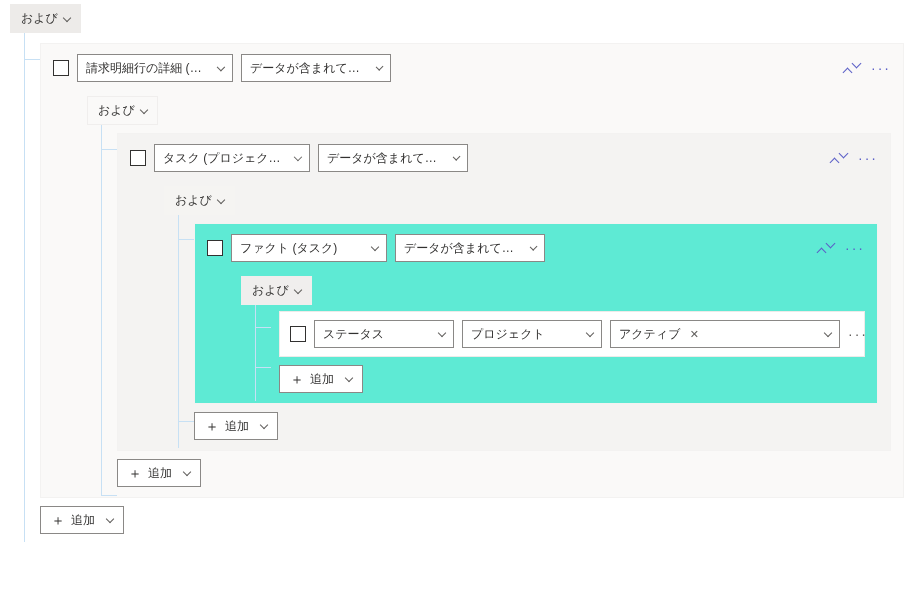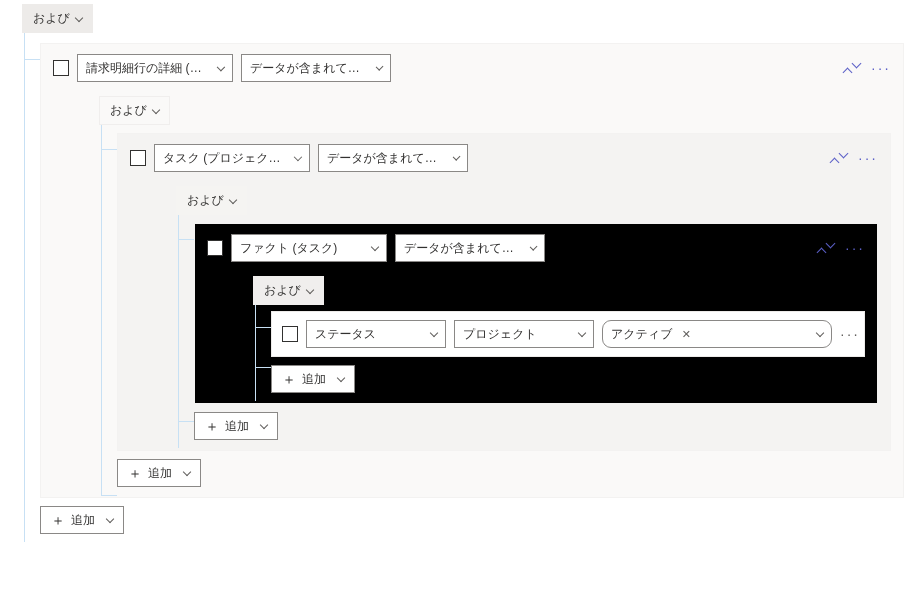--- a/index.html
+++ b/index.html
@@ -23,21 +23,20 @@
   .chev.small { width:6px; height:6px; }
   .and-pill {
     display: inline-flex;
     align-items: center;
     background: #edebe9;
     padding: 5px 10px;
     font-size: 12px;
     color: #323130;
     cursor: pointer;
     border: 1px solid transparent;
-    margin-left: 12px;
   }
   .and-pill.light { background: #faf9f8; border:1px solid #f0eeed; }
   .and-pill.lighter { background: #f5f4f2; }
   .row {
     display: flex;
     align-items: center;
     gap: 8px;
     padding: 10px 12px;
   }
   .checkbox {
@@ -97,21 +96,21 @@
     cursor: pointer;
     font-size: 14px;
     line-height: 1;
   }
   .dots.gray { color: #605e5c; }
   .group {
     background: #faf9f8;
     border: 1px solid #f3f2f1;
   }
   .group.d1 { background: #f4f3f2; }
-  .group.d2 { background: #000000; }
+  .group.d2 { background: #5eead4; }
   .group.leaf { background: #ffffff; border:1px solid #edebe9; }
   .indent-wrap {
     display: flex;
   }
   .rail {
     width: 30px;
     flex-shrink: 0;
     position: relative;
   }
   .rail::before {
@@ -257,40 +256,40 @@
                       </div>
 
                       <div class="block-pad">
                         <div style="padding-left:34px;">
                           <span class="and-pill" style="background:#f0eeed;">
                             <span>および</span>
                             <span class="chev small"></span>
                           </span>
                         </div>
 
-                        <div class="indent-wrap" style="padding-left:34px;">
+                        <div class="indent-wrap" style="padding-left:34px;gap:8px;">
                           <div class="rail">
                             <div class="branch" style="top:22px;"></div>
                             <div class="branch" style="top:62px;"></div>
                           </div>
                           <div class="col">
 
                             
                             <div class="group leaf" style="margin-top:6px;">
                               <div class="row" style="padding:8px 10px;">
                                 <div class="checkbox"></div>
                                 <div class="sel wider">
                                   <span class="sel-text">ステータス</span>
                                   <span class="chev small"></span>
                                 </div>
                                 <div class="sel cond">
                                   <span class="sel-text">プロジェクト</span>
                                   <span class="chev small"></span>
                                 </div>
-                                <div class="sel val" style="min-width:230px; flex:1;border-radius:9px;">
+                                <div class="sel val" style="min-width:230px; flex:1;">
                                   <span>
                                     <span class="sel-text">アクティブ</span>
                                     <span class="tag-x">✕</span>
                                   </span>
                                   <span class="chev small"></span>
                                 </div>
                                 <div class="dots gray">···</div>
                               </div>
                             </div>
 

